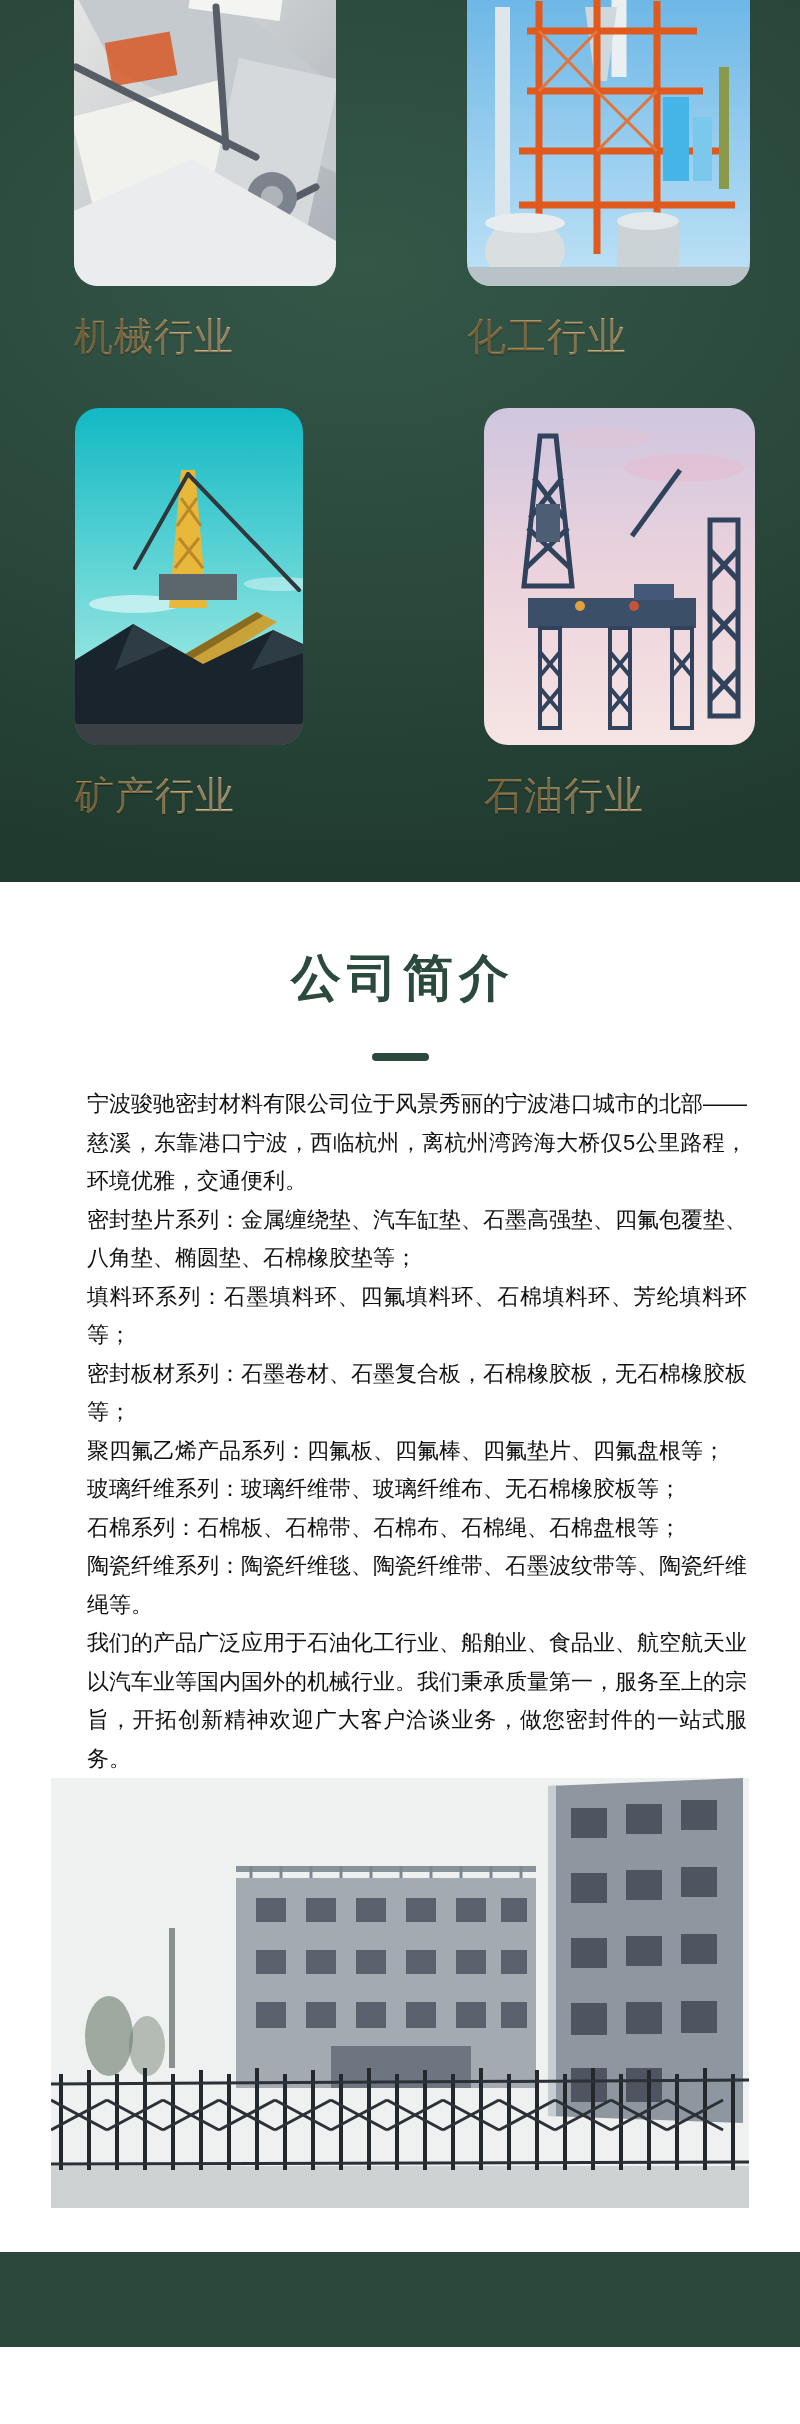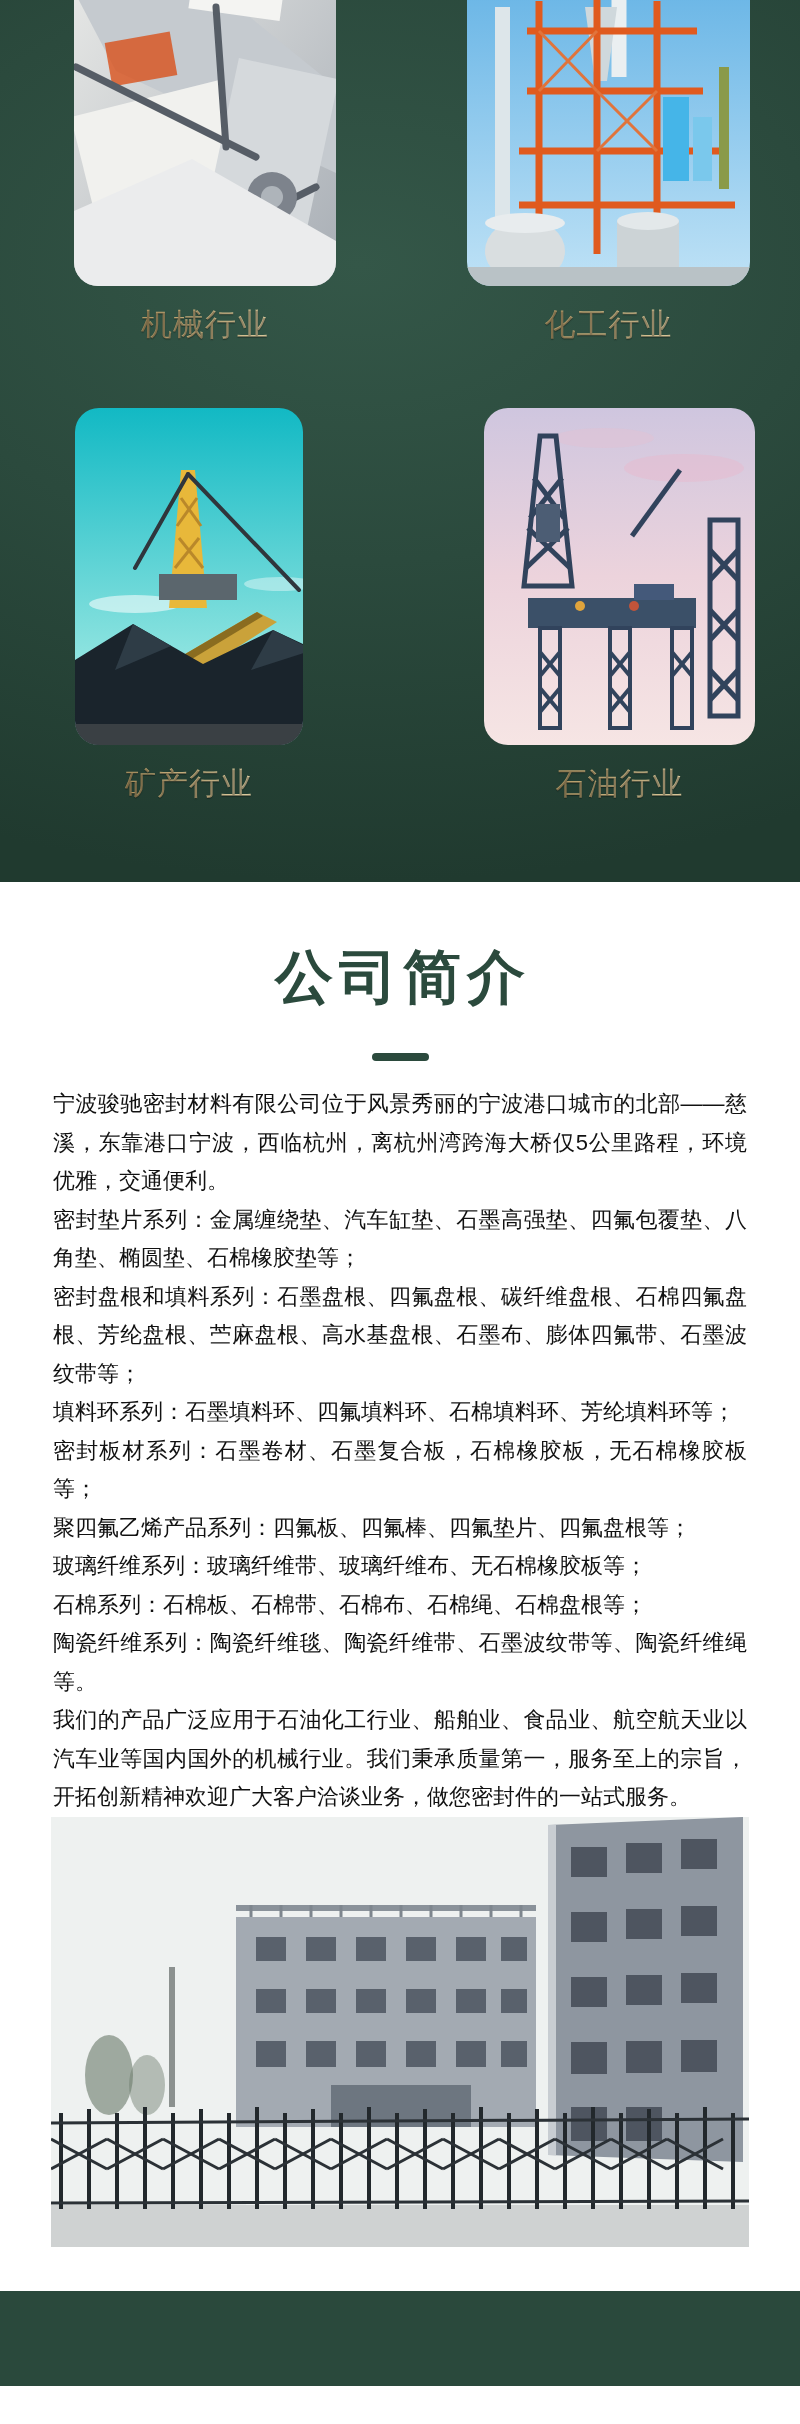--- a/index.html
+++ b/index.html
@@ -13,53 +13,54 @@
 
   
   .hero {
     position:relative; height:882px;
     background: radial-gradient(ellipse 120% 70% at 45% 30%, #345748 0%, #2b4a3d 48%, #203a2f 100%);
   }
   .card { position:absolute; }
   .card .photo { display:block; border-radius:24px; overflow:hidden; }
   .card .photo svg { display:block; }
   .card-label {
-    margin-top:18px; text-align:center;
+    margin-top:24px; 
     font-family:"Liberation Serif", serif;
-    font-size:31px; letter-spacing:1px;
+    font-size:39px; letter-spacing:1px;
     color:#c9ad76;
     text-shadow:0 1px 1px rgba(0,0,0,.35);
   }
   @supports ((-webkit-background-clip:text) or (background-clip:text)) {
     .card-label {
       background:linear-gradient(92deg,#a98c56 8%,#d2bc8a 55%,#efe3ba 92%);
       -webkit-background-clip:text; background-clip:text; color:transparent;
     }
   }
   .c1 { left:74px;  top:-51px; width:262px; }
   .c2 { left:467px; top:-51px; width:283px; }
   .c3 { left:75px;  top:408px; width:228px; }
   .c4 { left:484px; top:408px; width:271px; }
 
   
   .about { background:#ffffff; padding-top:1px; }
   .title {
     margin:65px 0 0 0; text-align:center;
     font-family:"Liberation Serif", serif; font-weight:700;
-    font-size:58px; line-height:60px; letter-spacing:6px; text-indent:6px;
+    font-size:50px; line-height:60px; letter-spacing:6px; text-indent:6px;
     color:#2b4a3d;
   }
   .divider {
     width:57px; height:8px; border-radius:4px;
     background:#2b4a3d; margin:45px auto 0 auto;
   }
   .paragraphs {
     margin-top:24px; padding:0 53px;
     font-size:22px; line-height:38.5px; color:#111111;
     text-align:justify;
+    margin-left:34px;
   }
   .paragraphs p { margin:0; }
 
   .factory { width:698px; height:430px; margin:0 auto 44px auto; overflow:hidden; }
   .factory svg { display:block; }
 
   
   .footer {
     position:relative; height:95px;
     background:#2a493c;
@@ -233,21 +234,20 @@
 
   </section>
 
   <section class="about">
     <h1 class="title">公司简介</h1>
     <div class="divider"></div>
 
     <div class="paragraphs">
       <p>宁波骏驰密封材料有限公司位于风景秀丽的宁波港口城市的北部——慈溪，东靠港口宁波，西临杭州，离杭州湾跨海大桥仅5公里路程，环境优雅，交通便利。</p>
       <p>密封垫片系列：金属缠绕垫、汽车缸垫、石墨高强垫、四氟包覆垫、八角垫、椭圆垫、石棉橡胶垫等；</p>
-      <p>密封盘根和填料系列：石墨盘根、四氟盘根、碳纤维盘根、石棉四氟盘根、芳纶盘根、苎麻盘根、高水基盘根、石墨布、膨体四氟带、石墨波纹带等；</p>
       <p>填料环系列：石墨填料环、四氟填料环、石棉填料环、芳纶填料环等；</p>
       <p>密封板材系列：石墨卷材、石墨复合板，石棉橡胶板，无石棉橡胶板等；</p>
       <p>聚四氟乙烯产品系列：四氟板、四氟棒、四氟垫片、四氟盘根等；</p>
       <p>玻璃纤维系列：玻璃纤维带、玻璃纤维布、无石棉橡胶板等；</p>
       <p>石棉系列：石棉板、石棉带、石棉布、石棉绳、石棉盘根等；</p>
       <p>陶瓷纤维系列：陶瓷纤维毯、陶瓷纤维带、石墨波纹带等、陶瓷纤维绳等。</p>
       <p>我们的产品广泛应用于石油化工行业、船舶业、食品业、航空航天业以汽车业等国内国外的机械行业。我们秉承质量第一，服务至上的宗旨，开拓创新精神欢迎广大客户洽谈业务，做您密封件的一站式服务。</p>
     </div>
 
     <div class="factory">

